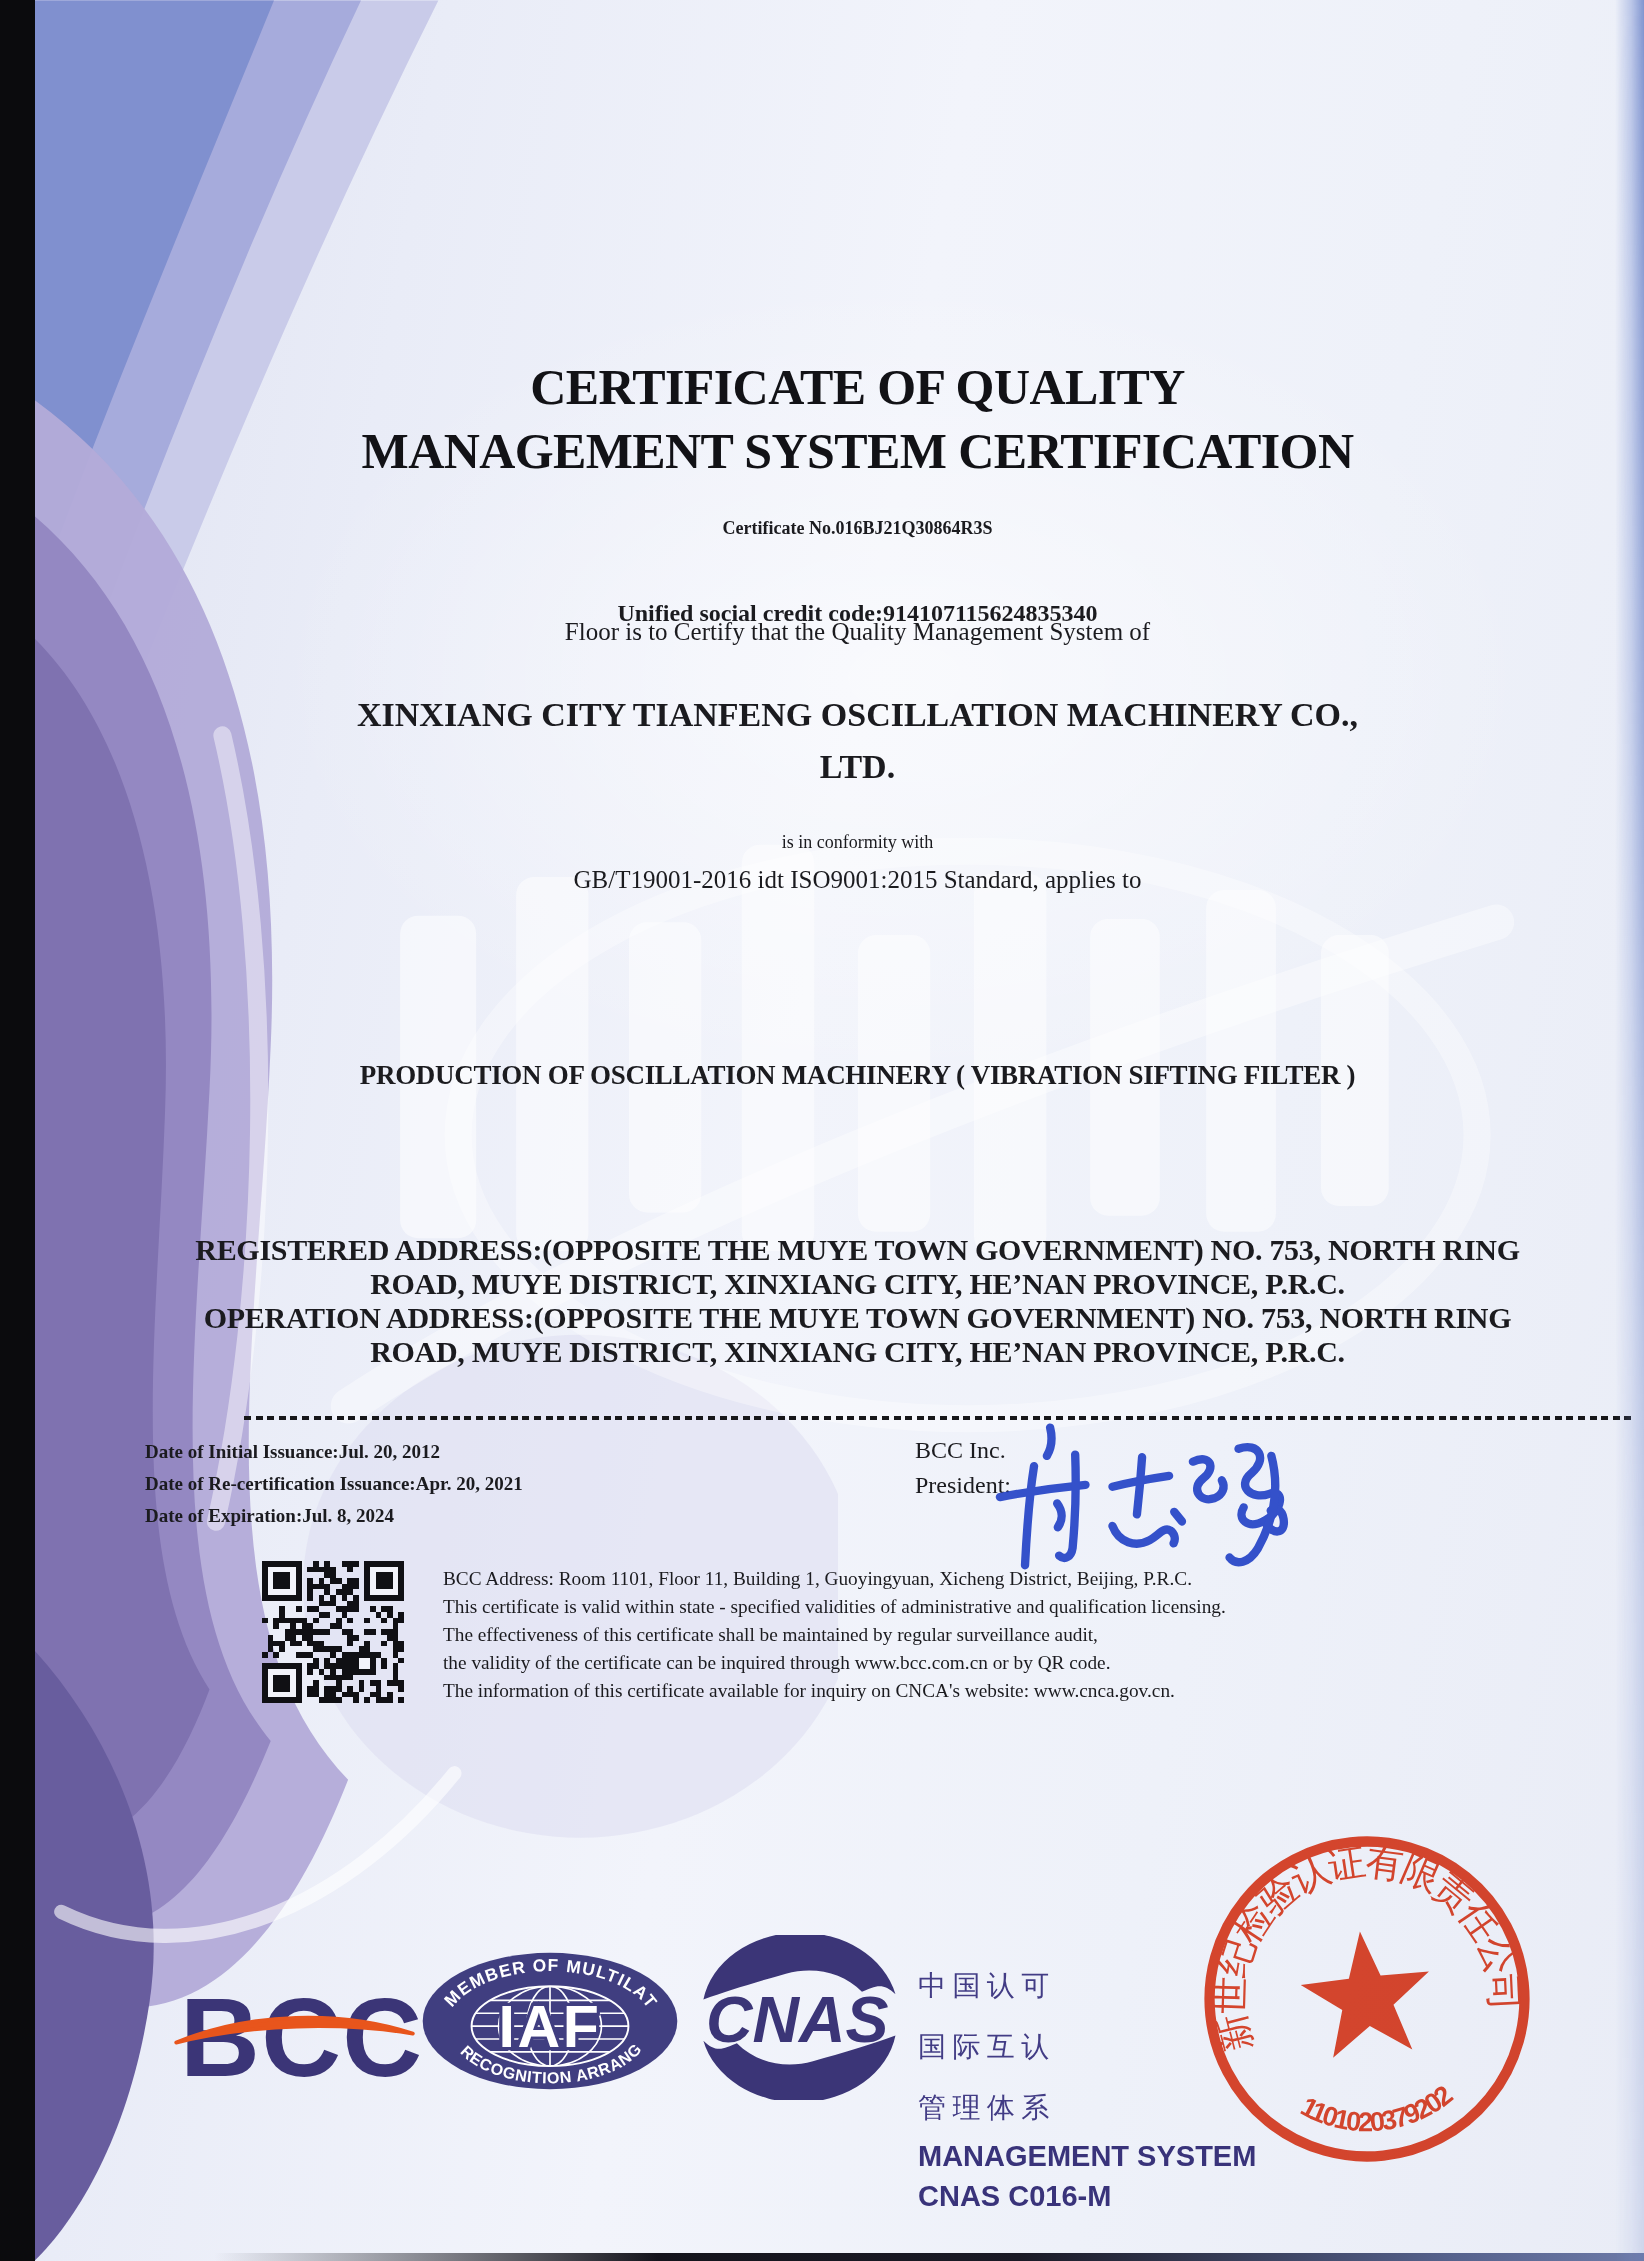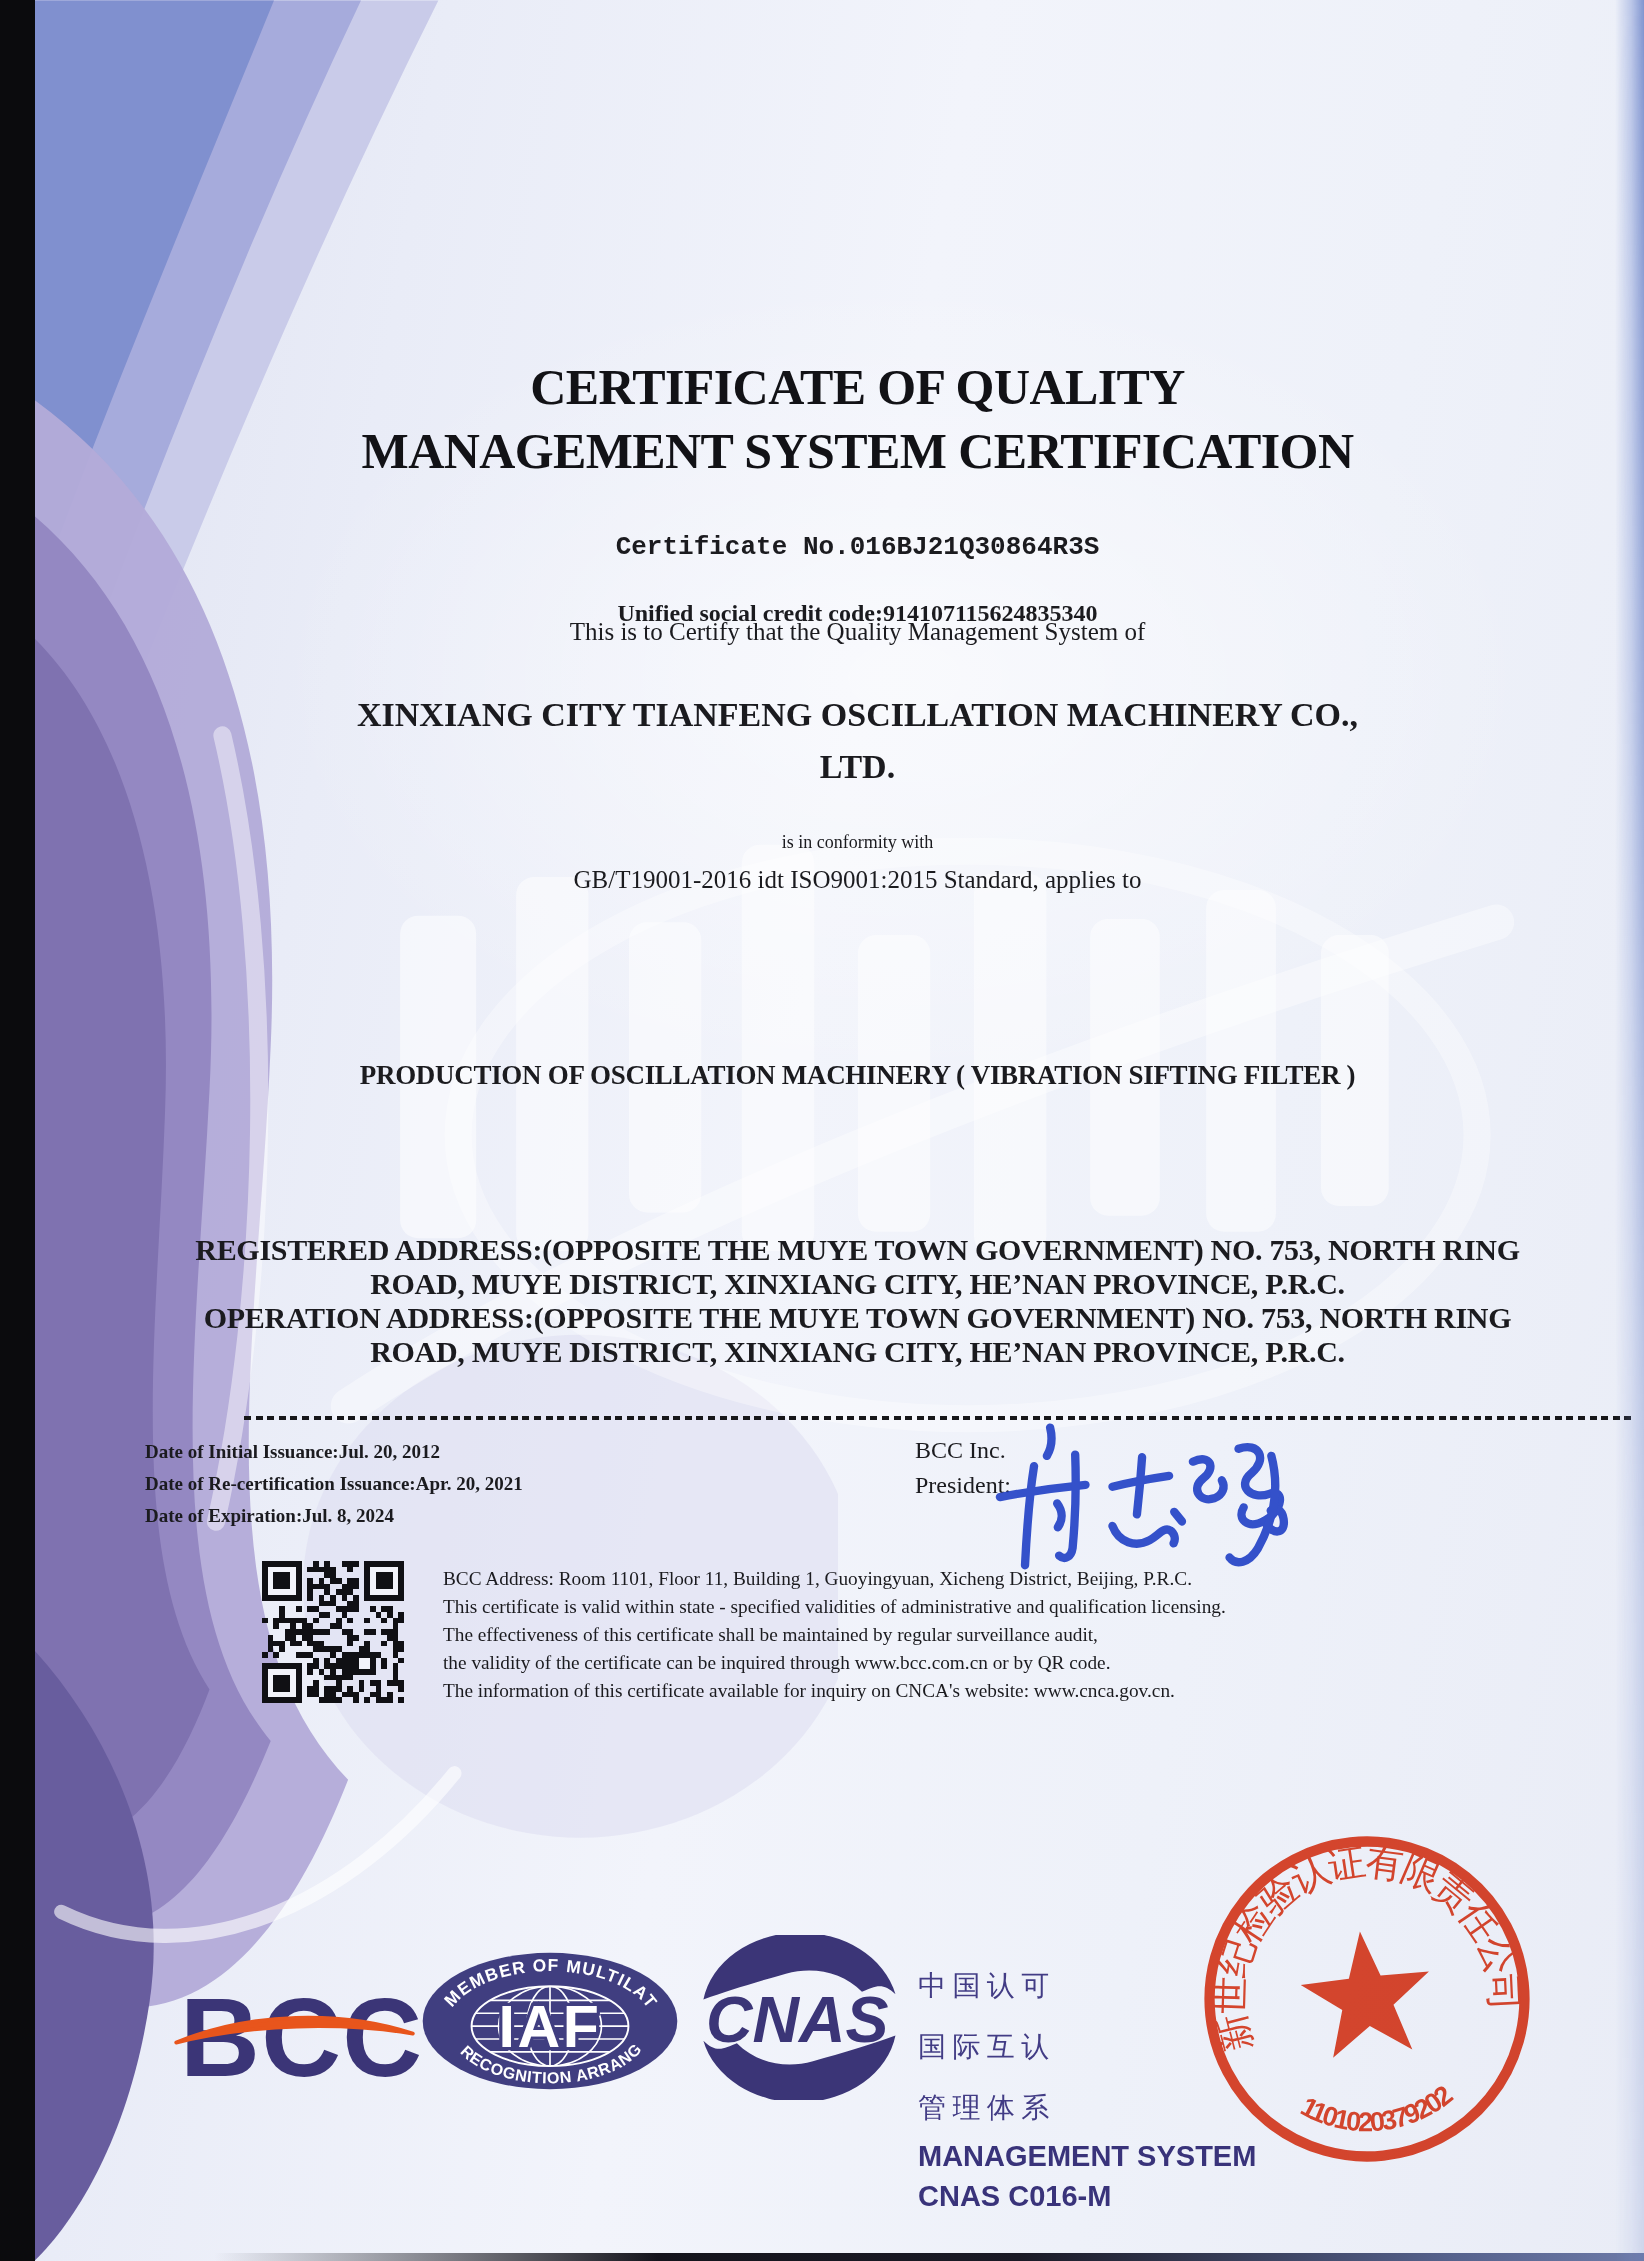--- a/index.html
+++ b/index.html
@@ -16,21 +16,21 @@
   .edge-left{left:0;top:0;width:35px;height:2261px;background:#0b0b0d;}
   .edge-bottom{left:0;bottom:0;width:1645px;height:7.7px;
     background:linear-gradient(90deg,rgba(20,20,26,0) 0%,rgba(20,20,26,0) 13%,#14141c 40%,#1a1a26 62%,#55618c 88%,#6d7aa8 100%);}
   .edge-right{right:0;top:0;width:30px;height:2261px;
     background:linear-gradient(90deg,rgba(125,147,212,0) 0%,rgba(125,147,212,.45) 55%,rgba(104,128,198,.85) 100%);
     -webkit-mask-image:linear-gradient(180deg,#000 0%,rgba(0,0,0,.7) 35%,rgba(0,0,0,.35) 70%,rgba(0,0,0,.25) 100%);
             mask-image:linear-gradient(180deg,#000 0%,rgba(0,0,0,.7) 35%,rgba(0,0,0,.35) 70%,rgba(0,0,0,.25) 100%);}
   
   .content{position:absolute;left:132px;top:0;width:1451px;height:1693px;}
   .title{top:355px;left:0;width:100%;font-weight:bold;font-size:50px;line-height:64px;letter-spacing:-0.6px;color:#121216;}
-  .certno{top:532px;left:0;width:100%;font-weight:bold;font-size:26px;font-family:Liberation Mono, monospace;}
+  .certno{top:518px;left:0;width:100%;font-weight:bold;font-size:18px;}
   .unified{top:568px;left:0;width:100%;font-weight:bold;font-size:24px;margin-top:32px;}
   .certify{top:618px;left:0;width:100%;font-size:25px;}
   .company{top:689px;left:0;width:100%;font-weight:bold;font-size:34px;line-height:52px;}
   .conformity{top:832px;left:0;width:100%;font-size:18px;}
   .standard{top:866px;left:0;width:100%;font-size:25px;}
   .scope{top:1060px;left:0;width:100%;font-weight:600;font-size:27px;letter-spacing:-0.3px;}
   .addresses{top:1233px;left:0;width:100%;font-weight:600;font-size:30px;line-height:34px;letter-spacing:-0.3px;}
   .dashline{left:244px;top:1416px;width:1392px;height:3.9px;
     background:repeating-linear-gradient(90deg,#17171a 0 7px,rgba(0,0,0,0) 7px 11.6px);}
   .dates{left:145px;top:1436px;width:774px;text-align:left;font-weight:700;font-size:19px;line-height:32px;}
@@ -77,21 +77,21 @@
     <path d="M 540,2180 C 1000,1880 1700,1620 2320,1430" stroke="#ffffff" stroke-width="55" fill="none" opacity="0.4" stroke-linecap="round"></path>
   </svg>
 
   <div class="content">
     <div class="abs center title">
       <div>CERTIFICATE OF QUALITY</div>
       <div>MANAGEMENT SYSTEM CERTIFICATION</div>
     </div>
     <div class="abs center certno">Certificate No.016BJ21Q30864R3S</div>
     <div class="abs center unified">Unified social credit code:914107115624835340</div>
-    <div class="abs center certify">This is to Certify that the Quality Management System of</div>
+    <div class="abs center certify">Floor is to Certify that the Quality Management System of</div>
     <div class="abs center company">
       <div>XINXIANG CITY TIANFENG OSCILLATION MACHINERY CO.,</div>
       <div>LTD.</div>
     </div>
     <div class="abs center conformity">is in conformity with</div>
     <div class="abs center standard">GB/T19001-2016 idt ISO9001:2015 Standard, applies to</div>
     <div class="abs center scope">PRODUCTION OF OSCILLATION MACHINERY ( VIBRATION SIFTING FILTER )</div>
     <div class="abs center addresses">
       <div>REGISTERED ADDRESS:(OPPOSITE THE MUYE TOWN GOVERNMENT) NO. 753, NORTH RING</div>
       <div>ROAD, MUYE DISTRICT, XINXIANG CITY, HE’NAN PROVINCE, P.R.C.</div>

